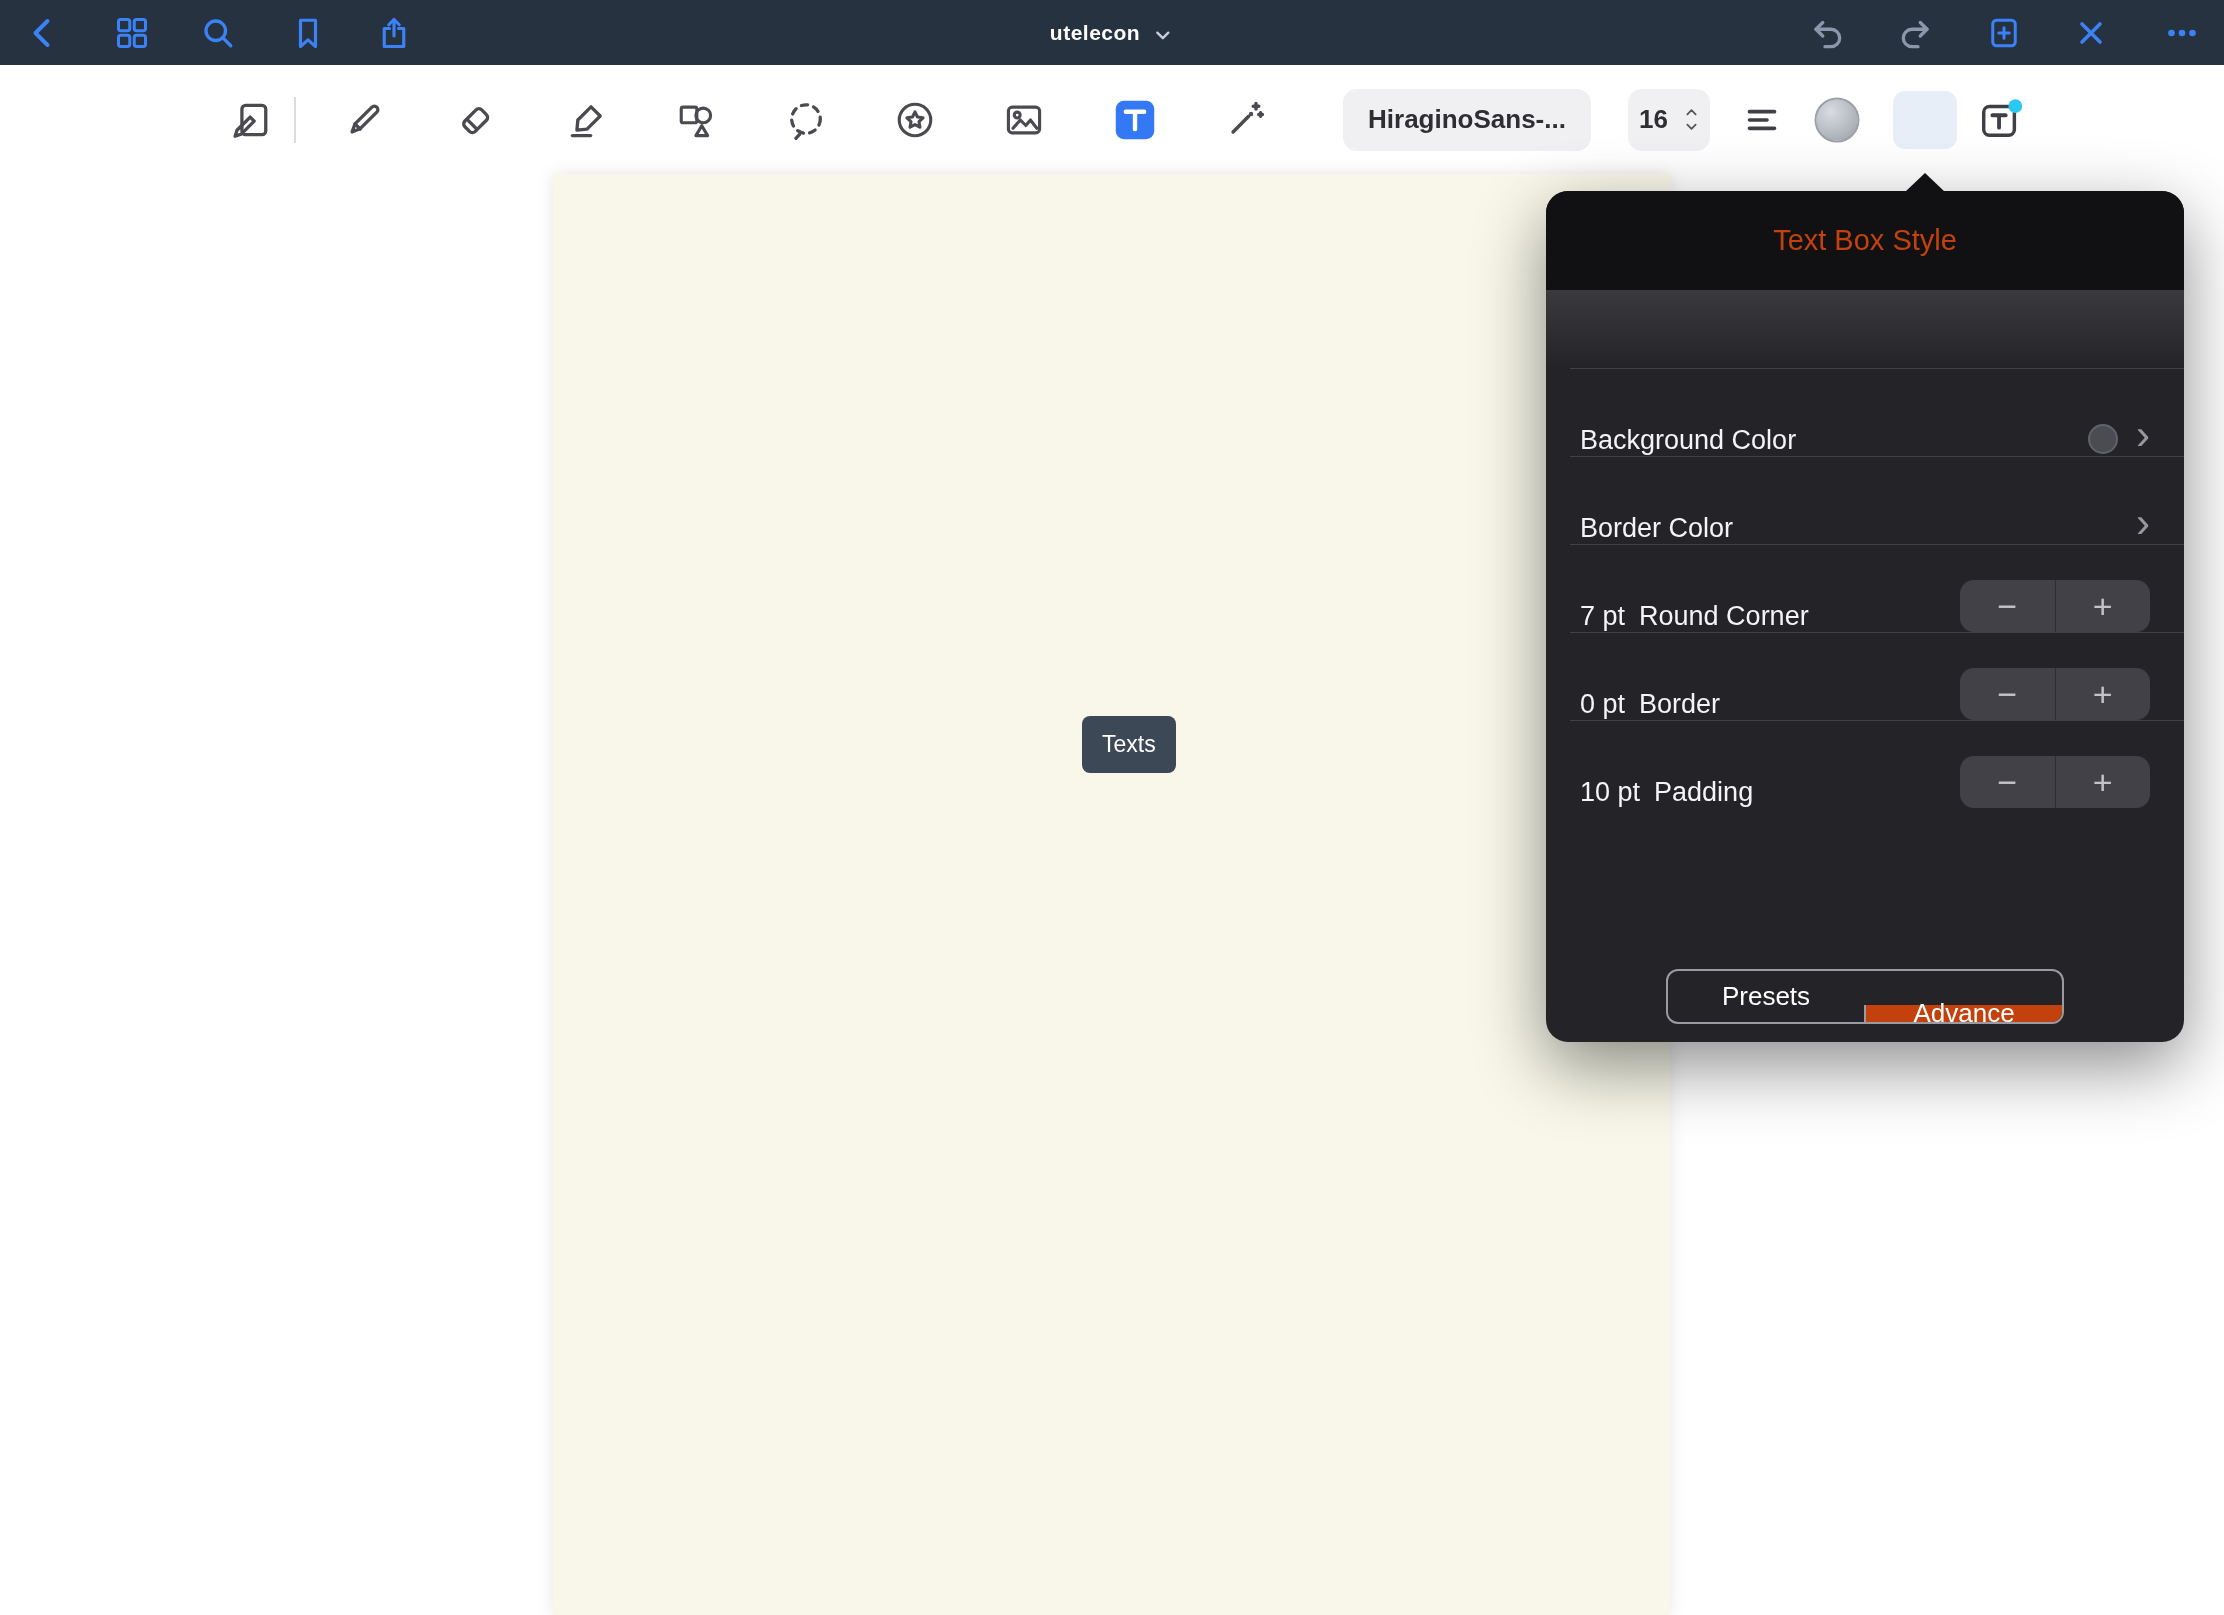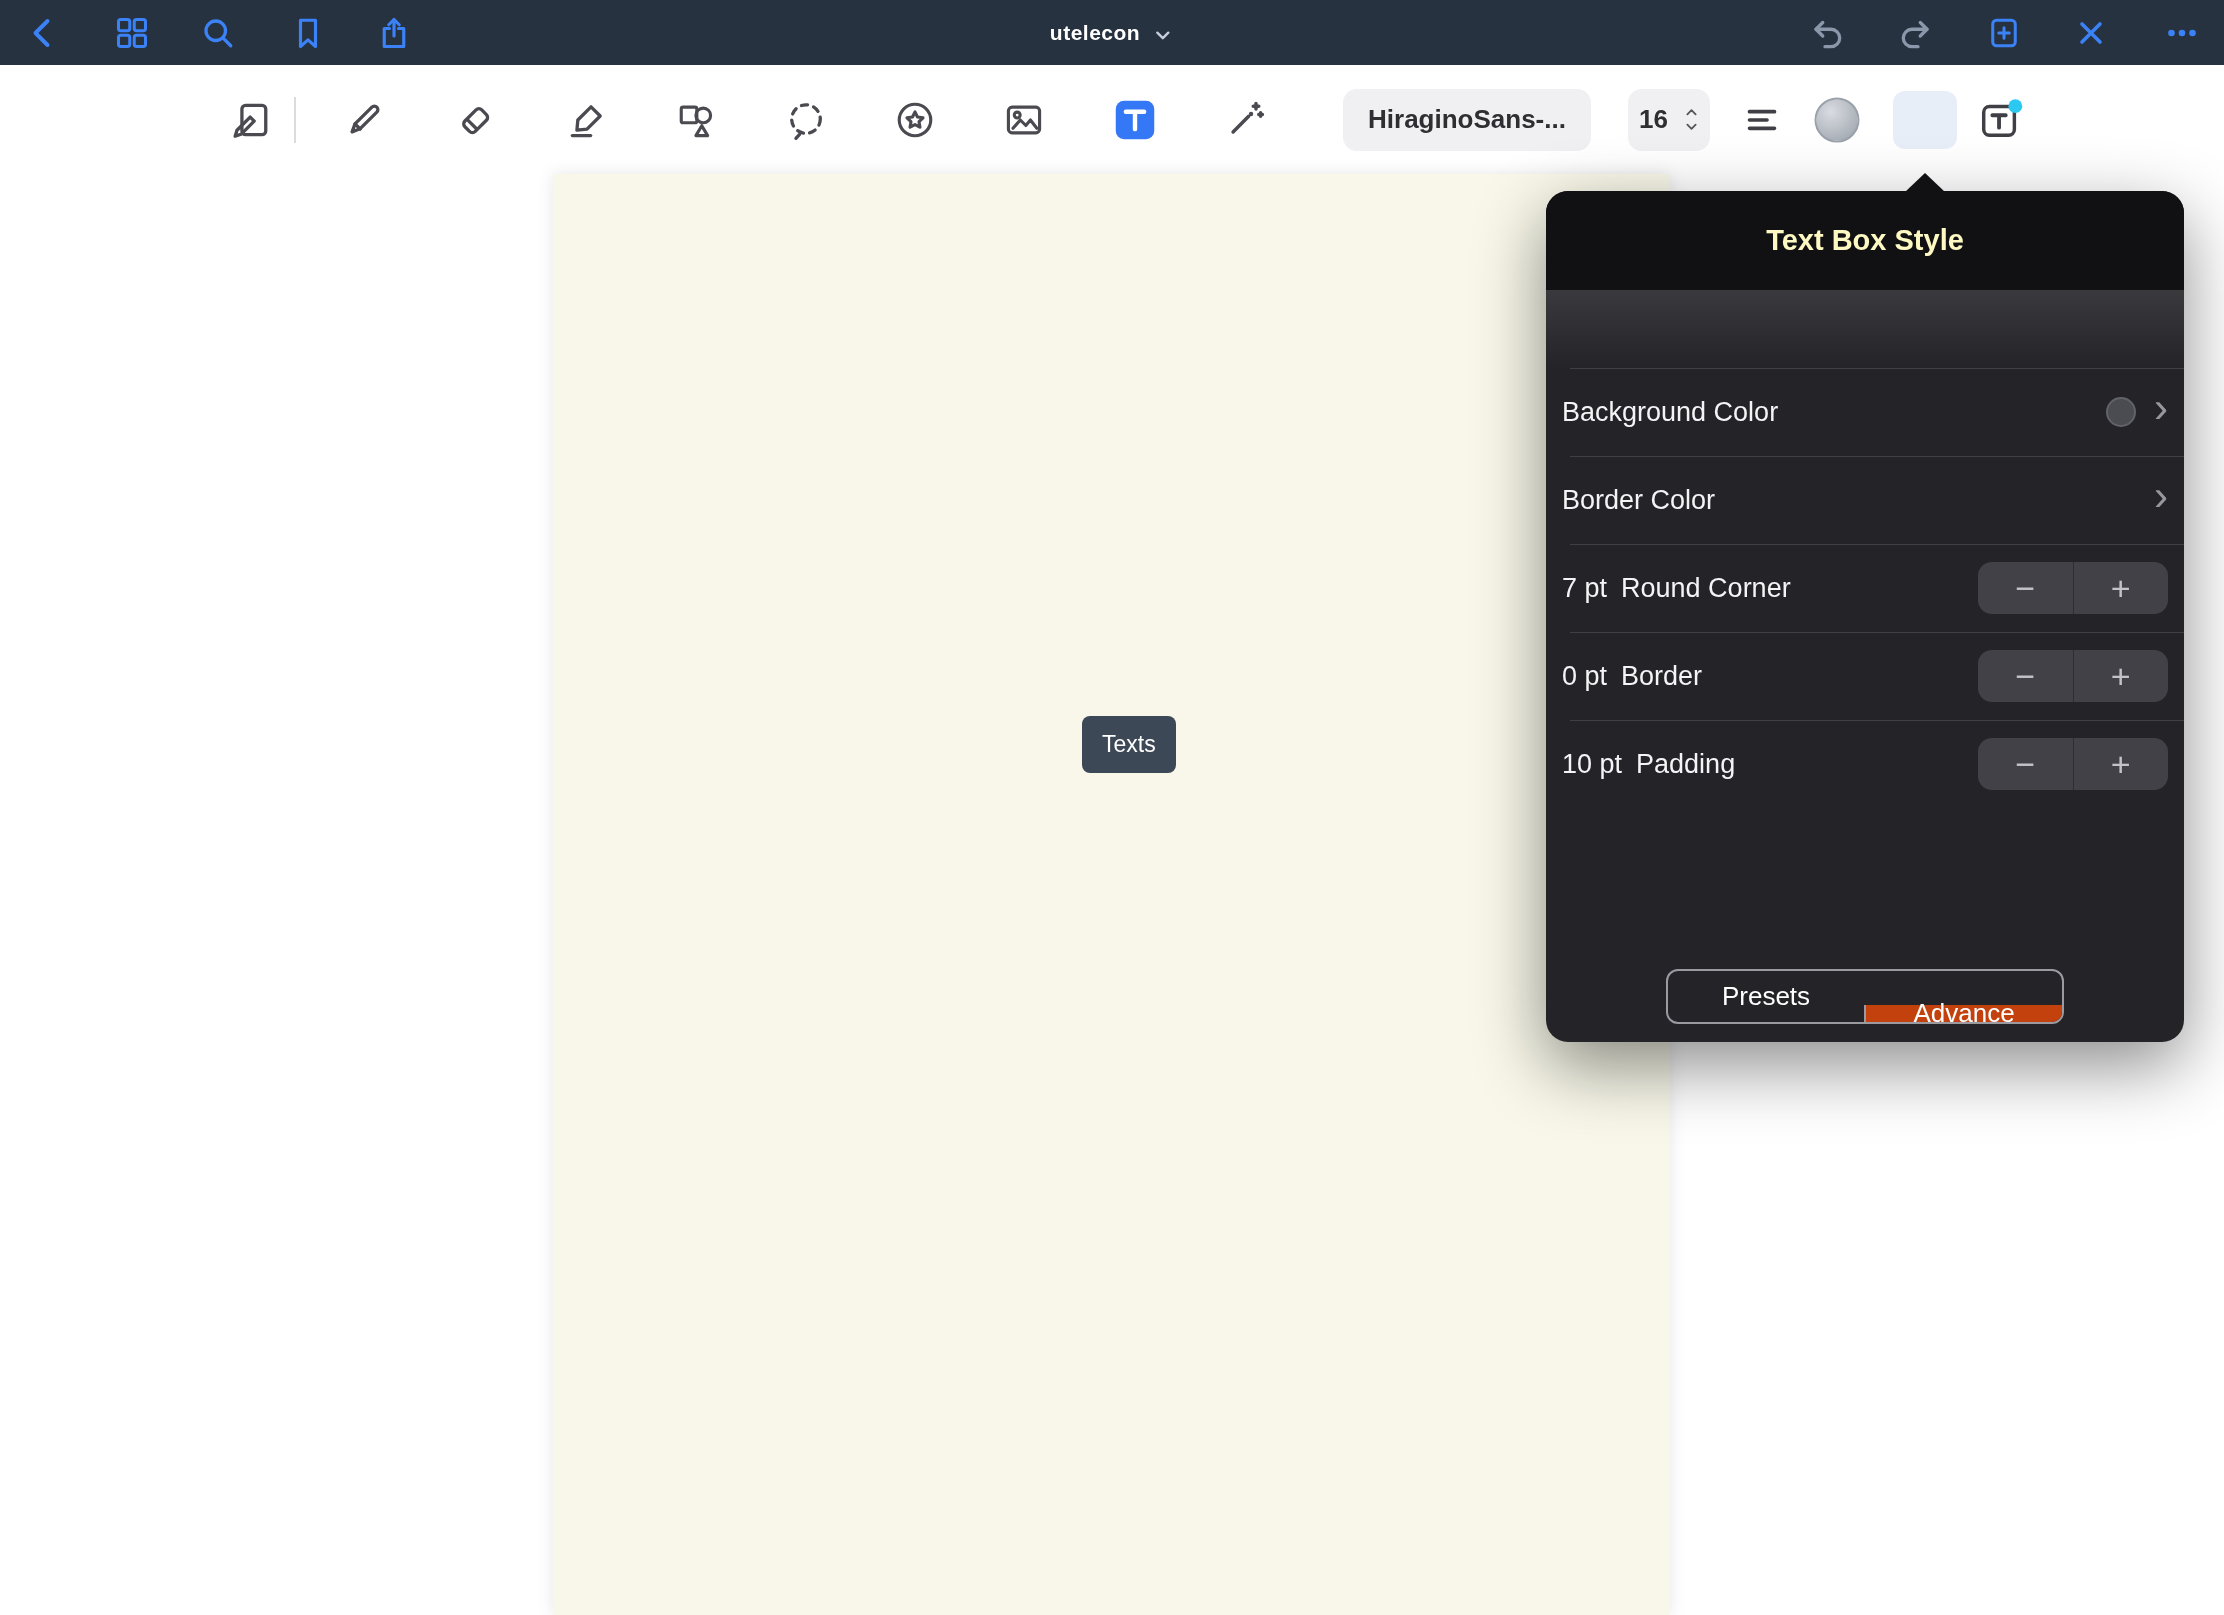--- a/index.html
+++ b/index.html
@@ -99,25 +99,25 @@
     z-index: 10;
   }
   .caret {
     position: absolute; top: -18px; left: 359px; width: 0; height: 0;
     border-left: 20px solid transparent; border-right: 20px solid transparent;
     border-bottom: 19px solid #111114;
   }
   .ptitle {
     height: 99px; background: #111114; border-radius: 22px 22px 0 0;
     display: flex; align-items: center; justify-content: center;
-    color: #fef9c3; font-size: 29px; font-weight: bold;
+    color: #c2410c; font-size: 29px; font-weight: normal;
   }
   .sheen { height: 78px; background: linear-gradient(180deg, #3a3a3e 0%, #242428 100%); }
   .prow {
-    height: 88px; display: flex; align-items: center; padding: 0 16px;
+    height: 88px; display: flex; align-items: flex-end; padding: 0 34px;
     position: relative; color: #f4f4f6; font-size: 27px;
   }
   .prow::before {
     content: ""; position: absolute; left: 24px; right: 0; top: 0; height: 1px;
     background: rgba(255,255,255,.13);
   }
   .pvalue { margin-right: 14px; }
   .rowright { margin-left: auto; display: flex; align-items: center; gap: 18px; }
   .swatch {
     width: 30px; height: 30px; border-radius: 50%;

